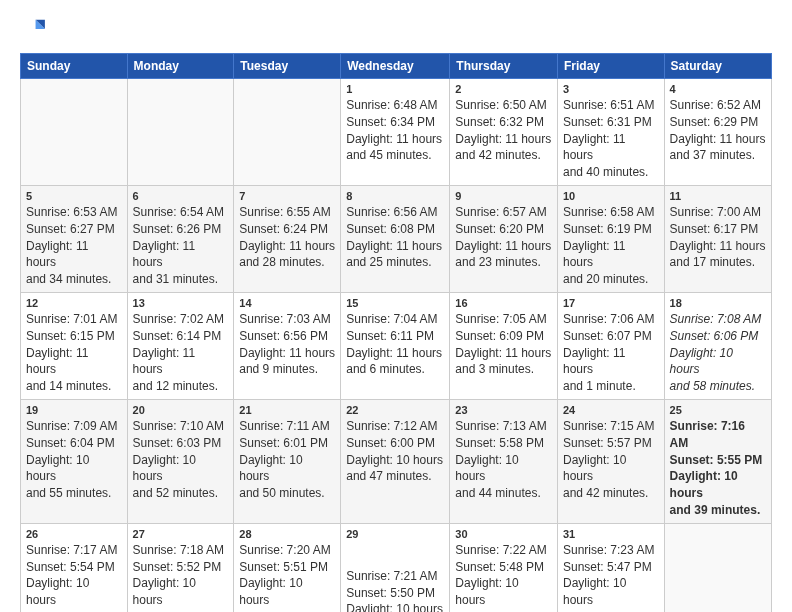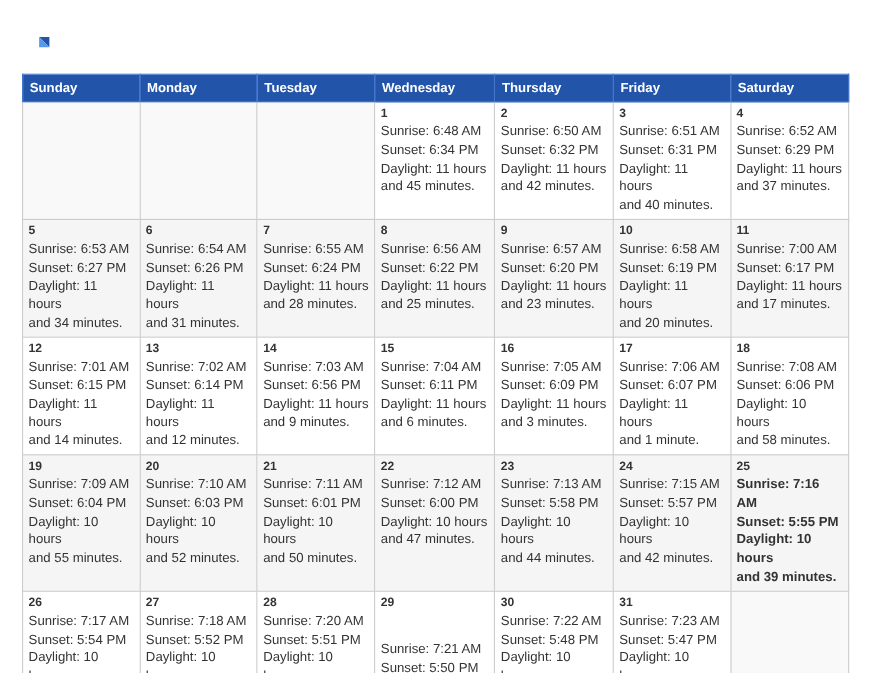--- a/index.html
+++ b/index.html
@@ -6,21 +6,21 @@
     body {
       font-family: Arial, sans-serif;
       background: #fff;
       width: 792px;
       height: 612px;
       overflow: hidden;
     }
     .page {
       width: 792px;
       height: 612px;
-      padding: 29px 20px;
+      padding: 15px 20px;
     }
     .header {
       display: flex;
       justify-content: space-between;
       align-items: flex-start;
       margin-bottom: 10px;
     }
     .logo {
       display: flex;
       align-items: center;
@@ -172,21 +172,21 @@
           <td>
             <div class="day-num">7</div>
             <div class="day-info" style="white-space: pre-line;">Sunrise: 6:55 AM
 Sunset: 6:24 PM
 Daylight: 11 hours
 and 28 minutes.</div>
           </td>
           <td>
             <div class="day-num">8</div>
             <div class="day-info" style="white-space: pre-line;">Sunrise: 6:56 AM
-Sunset: 6:22 PM
+Sunset: 6:08 PM
 Daylight: 11 hours
 and 25 minutes.</div>
           </td>
           <td>
             <div class="day-num">9</div>
             <div class="day-info" style="white-space: pre-line;">Sunrise: 6:57 AM
 Sunset: 6:20 PM
 Daylight: 11 hours
 and 23 minutes.</div>
           </td>
@@ -243,21 +243,21 @@
           </td>
           <td>
             <div class="day-num">17</div>
             <div class="day-info" style="white-space: pre-line;">Sunrise: 7:06 AM
 Sunset: 6:07 PM
 Daylight: 11 hours
 and 1 minute.</div>
           </td>
           <td>
             <div class="day-num">18</div>
-            <div class="day-info" style="white-space: pre-line;">Sunrise: 7:08 AM
+            <div class="day-info" style="white-space: pre-line; font-style: italic;">Sunrise: 7:08 AM
 Sunset: 6:06 PM
 Daylight: 10 hours
 and 58 minutes.</div>
           </td>
         </tr>
         <tr class="row-shade">
           <td>
             <div class="day-num">19</div>
             <div class="day-info" style="white-space: pre-line;">Sunrise: 7:09 AM
 Sunset: 6:04 PM

